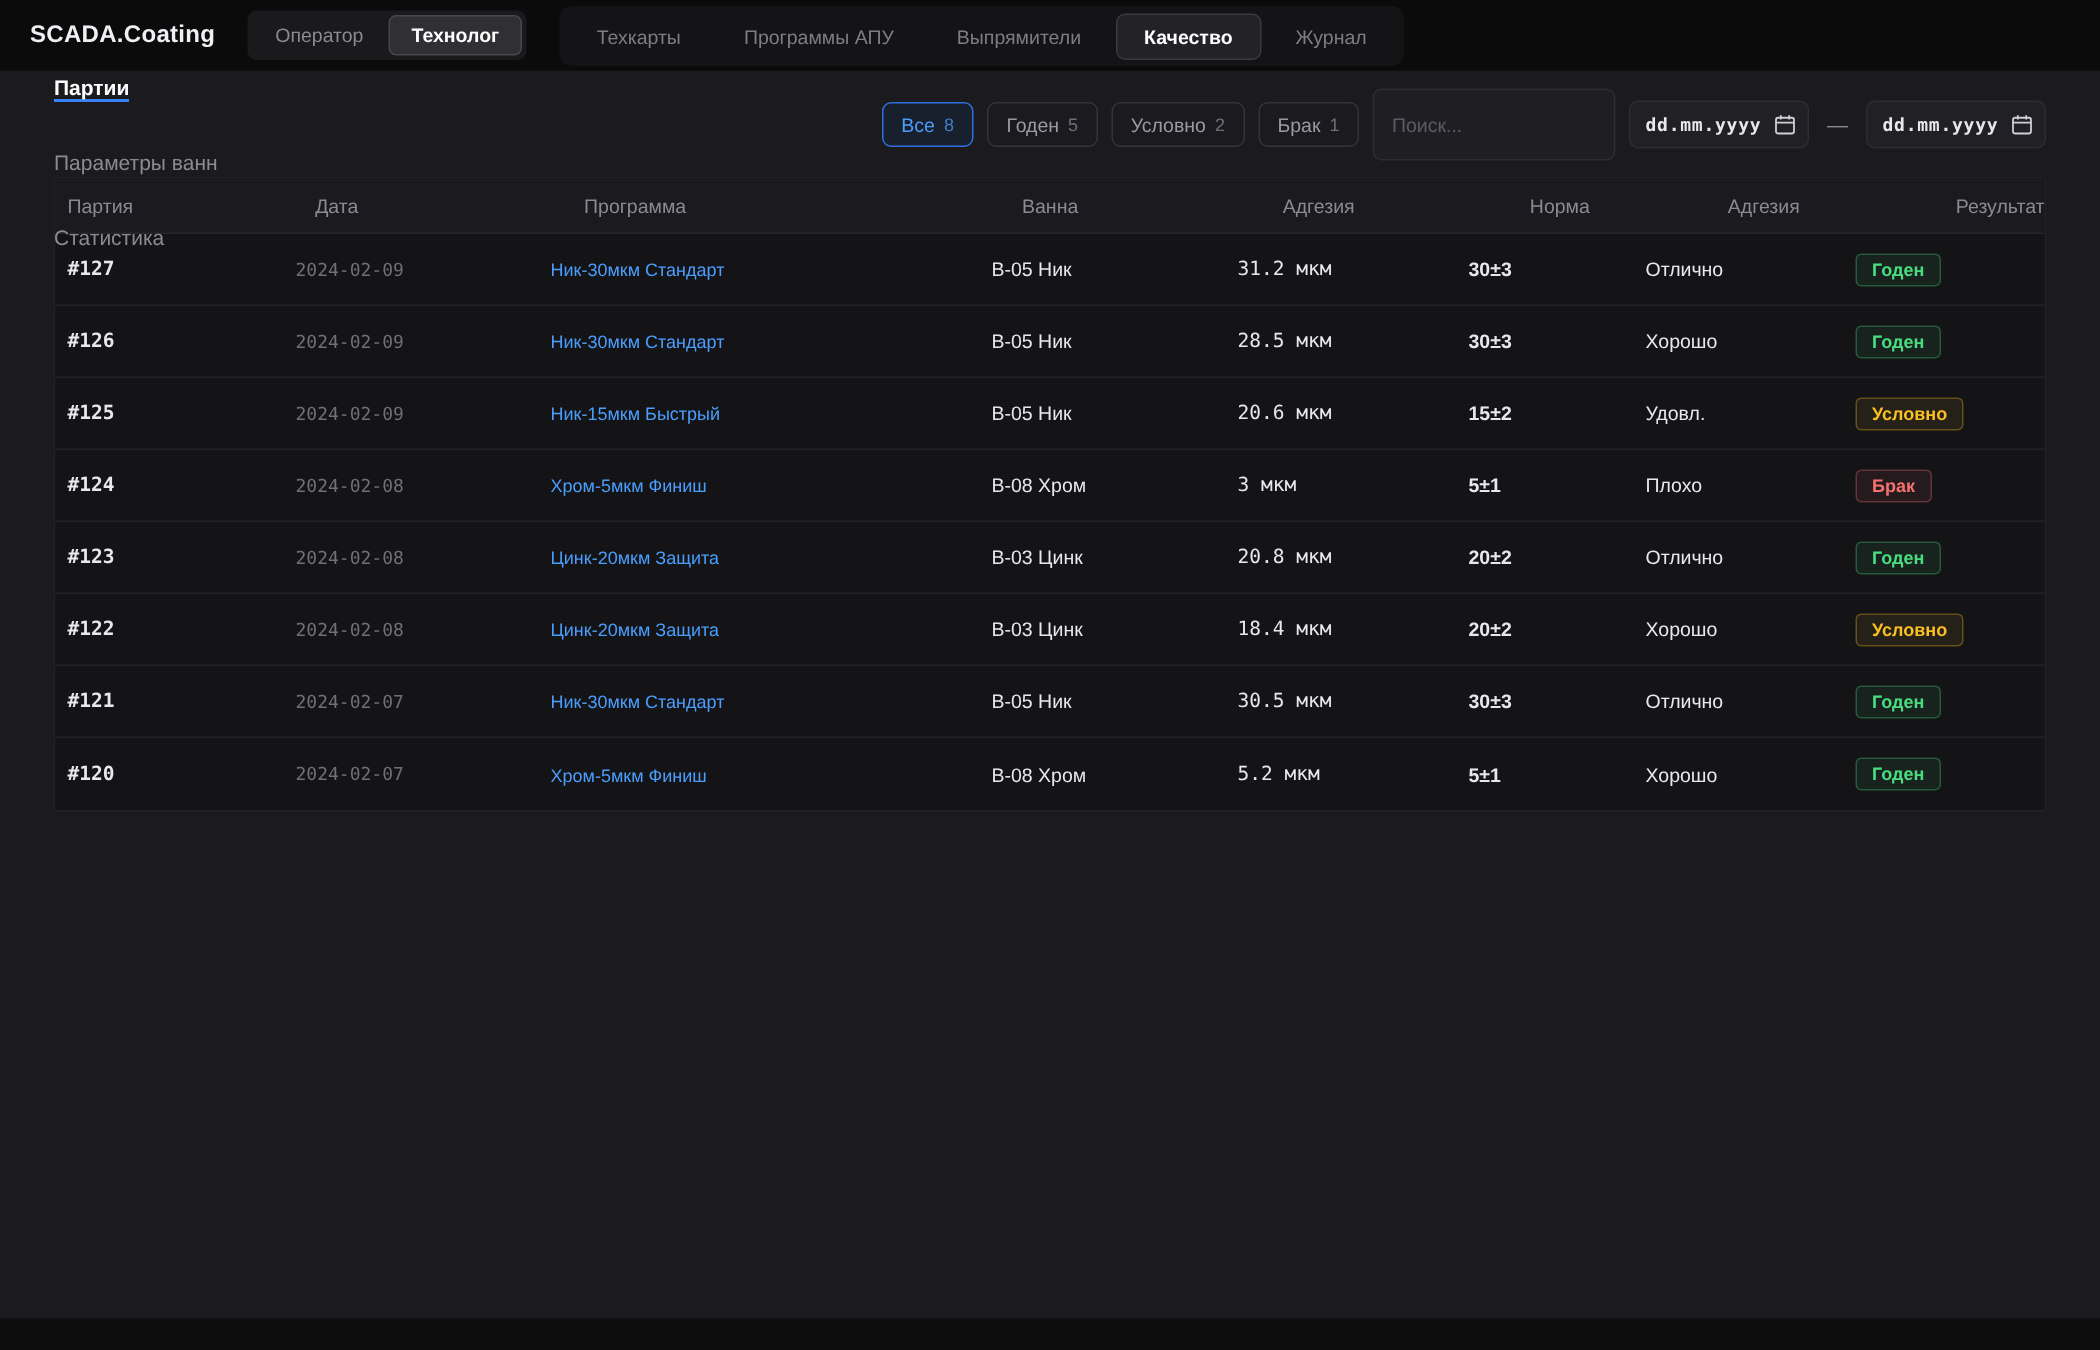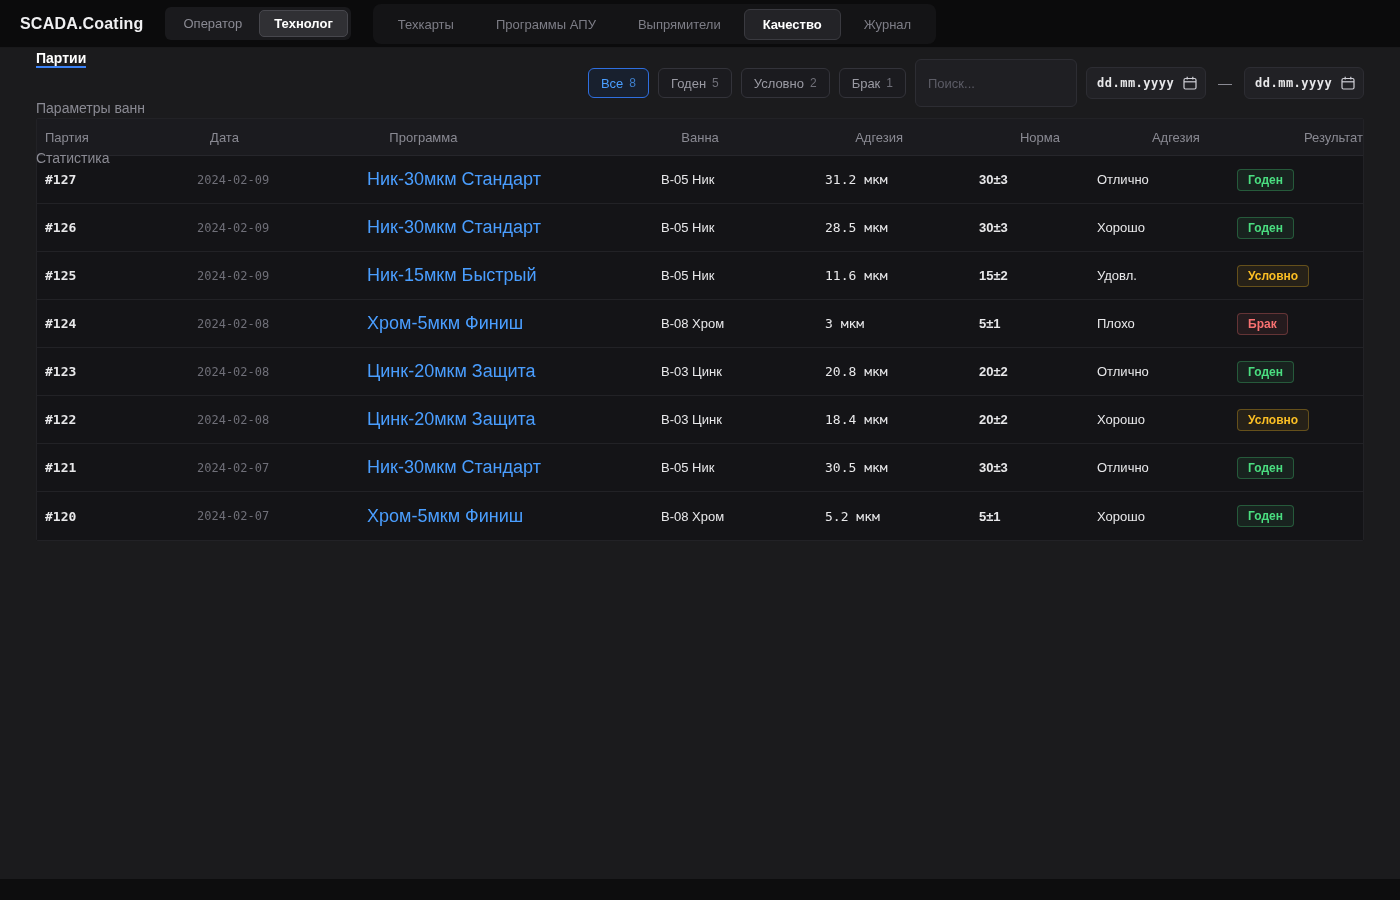--- a/index.html
+++ b/index.html
@@ -97,21 +97,21 @@
   .col-batch { width: 128px; }
   .col-date { width: 170px; margin-left: 24px; }
   .col-program { width: 294px; }
   .col-bath { width: 164px; }
   .col-thickness { width: 154px; }
   .col-norm { width: 118px; }
   .col-adhesion { width: 140px; }
   .col-result { flex: 1; }
   .batch { font-family: "DejaVu Sans Mono", "Liberation Mono", monospace; font-weight: bold; font-size: 13px; }
   .date { font-family: "DejaVu Sans Mono", "Liberation Mono", monospace; font-size: 12px; color: #6f6f78; }
-  .link { color: #4a9eff; text-decoration: none; font-size: 18px; cursor: pointer; }
+  .link { color: #4a9eff; text-decoration: none; font-size: 12px; cursor: pointer; }
   .thickness { font-family: "DejaVu Sans Mono", "Liberation Mono", monospace; font-size: 13px; }
   .norm { font-weight: bold; }
   .badge {
     display: inline-block; font-size: 12px; font-weight: bold;
     padding: 3px 10px; border-radius: 4px; border: 1px solid transparent;
   }
   .badge-ok   { color: #4ade80; background: rgba(74,222,128,.08);  border-color: rgba(74,222,128,.3); }
   .badge-warn { color: #fbbf24; background: rgba(251,191,36,.08);  border-color: rgba(251,191,36,.3); }
   .badge-bad  { color: #f87171; background: rgba(248,113,113,.08); border-color: rgba(248,113,113,.3); }
 
@@ -237,21 +237,21 @@
     </div>
   </div>
 
   <div class="trow">
     <div class="cell col-batch batch">#125</div>
     <div class="cell col-date date">2024-02-09</div>
     <div class="cell col-program">
       <a class="link">Ник-15мкм Быстрый</a>
     </div>
     <div class="cell col-bath">В-05 Ник</div>
-    <div class="cell col-thickness thickness">11.6 мкм</div>
+    <div class="cell col-thickness thickness">20.6 мкм</div>
     <div class="cell col-norm norm">15±2</div>
     <div class="cell col-adhesion">Удовл.</div>
     <div class="cell col-result">
       <span class="badge badge-warn">Условно</span>
     </div>
   </div>
 
   <div class="trow">
     <div class="cell col-batch batch">#124</div>
     <div class="cell col-date date">2024-02-08</div>

